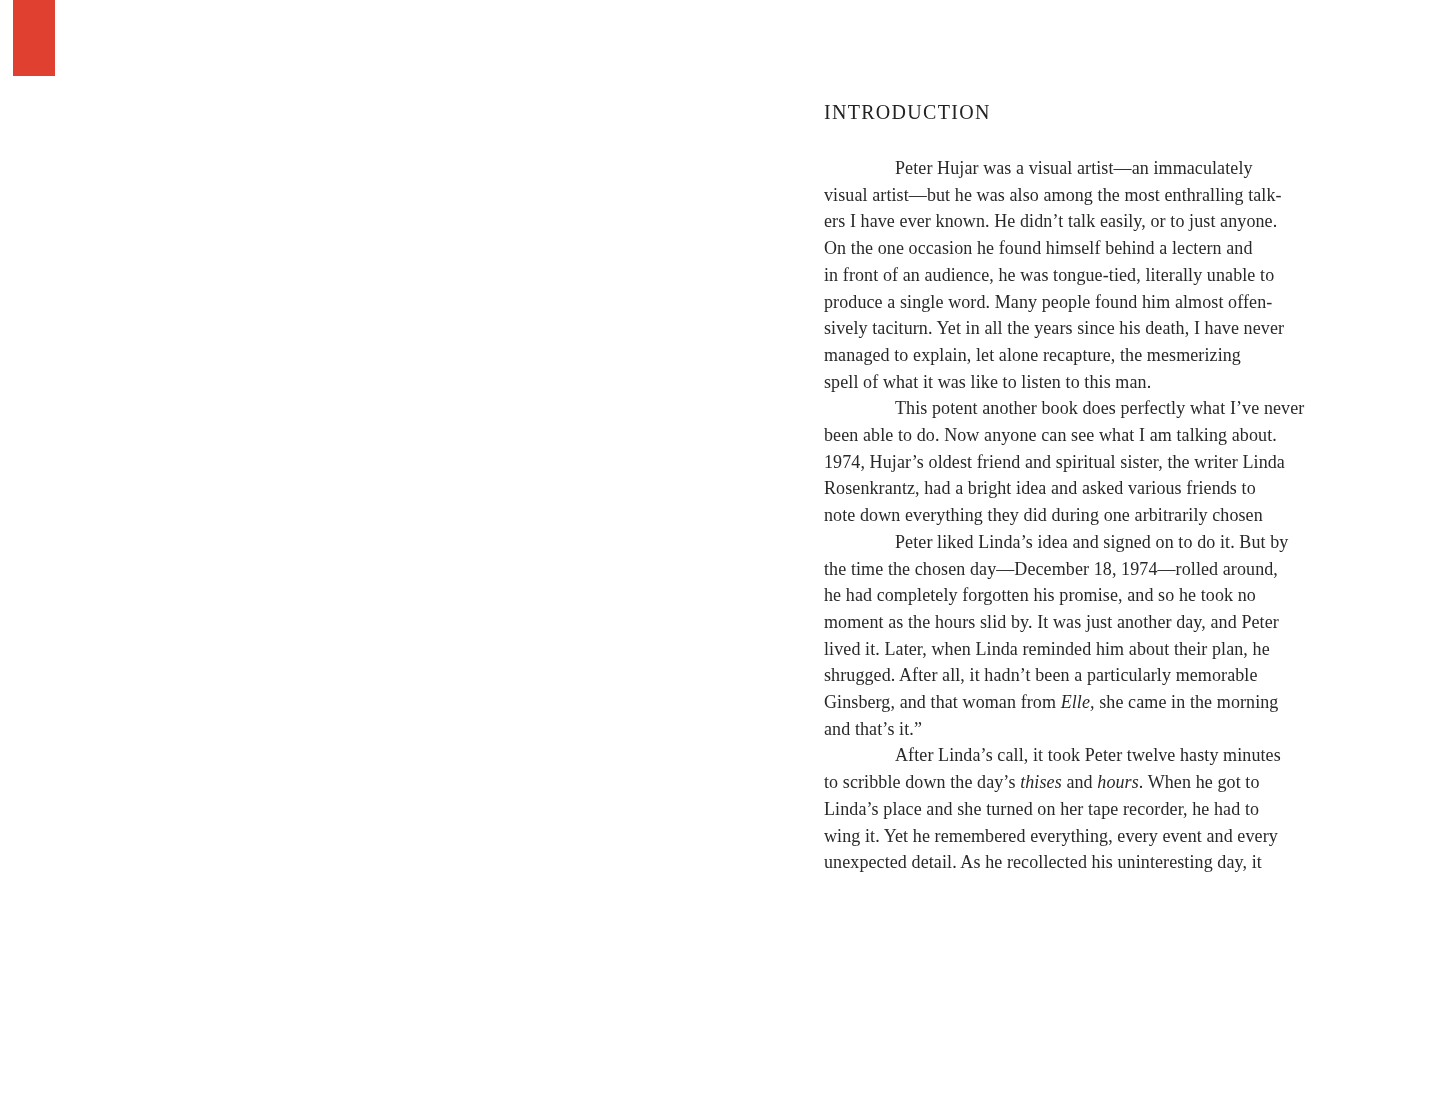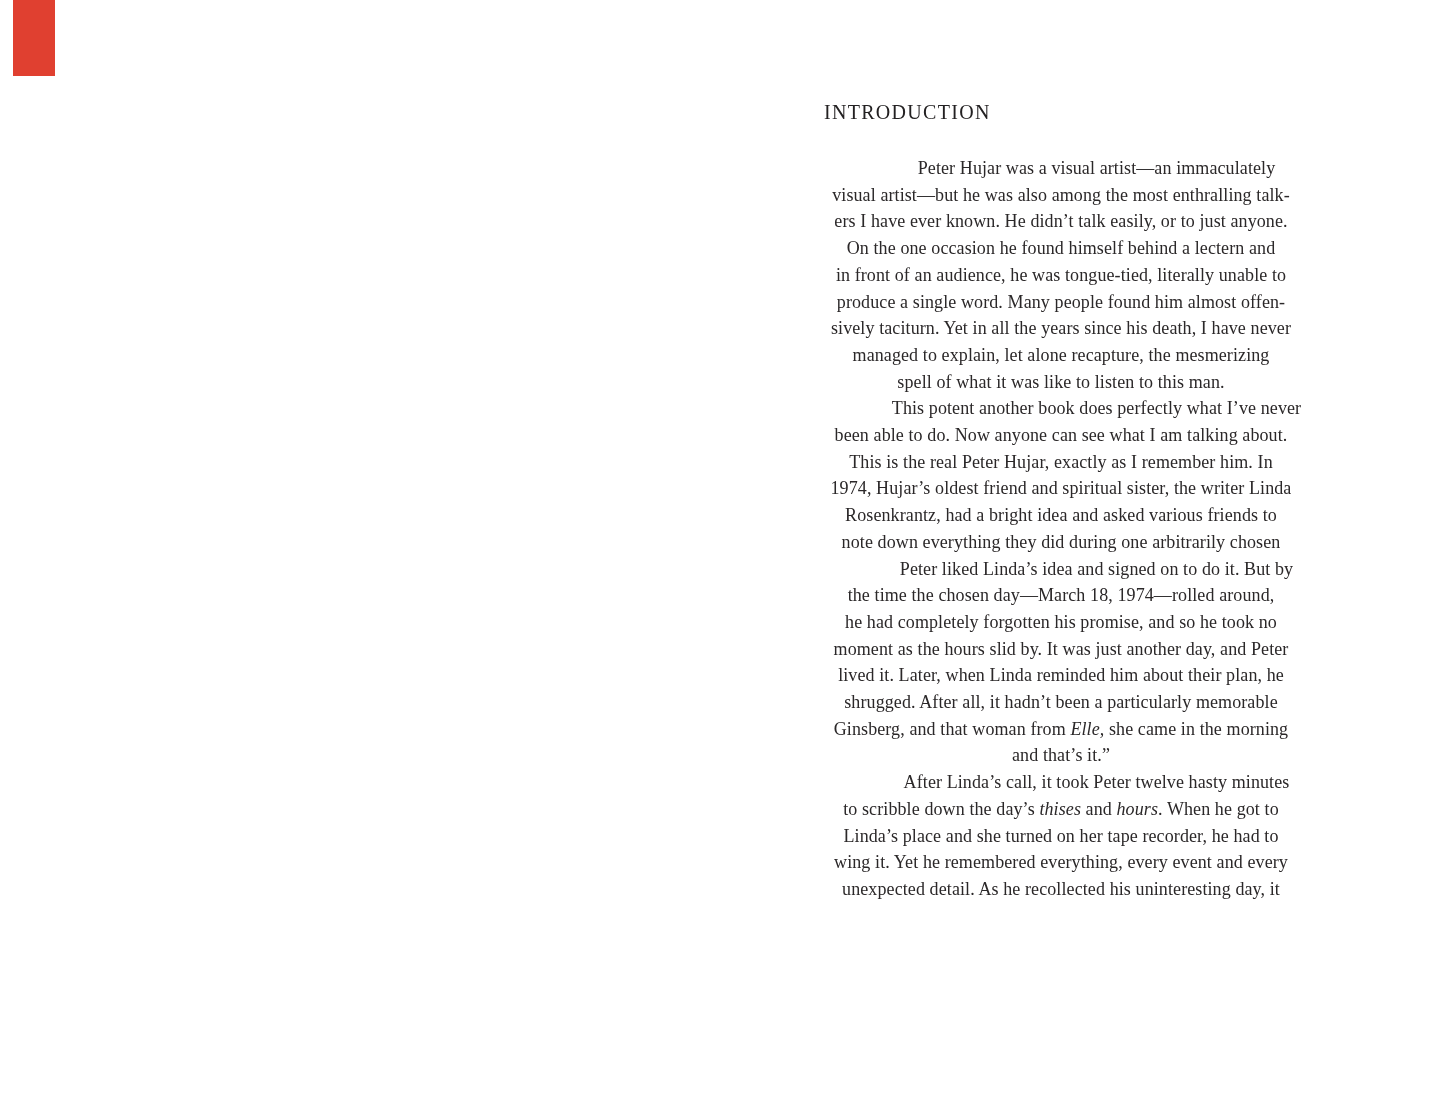--- a/index.html
+++ b/index.html
@@ -4,21 +4,21 @@
 <style>
   html, body { margin: 0; padding: 0; }
   body {
     width: 1445px;
     height: 1101px;
     background: #ffffff;
     position: relative;
     overflow: hidden;
     font-family: "Liberation Serif", serif;
   }
-  .spread { position: absolute; inset: 0; text-align: center; }
+  .spread { position: absolute; inset: 0; }
   .left-page {
     position: absolute; left: 0; top: 0; width: 722px; height: 1101px;
     background: #ffffff;
   }
   .right-page {
     position: absolute; left: 722px; top: 0; width: 723px; height: 1101px;
     background: #ffffff;
   }
   .red-tab {
     position: absolute;
@@ -30,21 +30,21 @@
     position: absolute;
     left: 824px; top: 101px;
     font-size: 20px;
     letter-spacing: 1.3px;
     color: #232122;
     font-weight: normal;
     margin: 0;
   }
   .body-text {
     position: absolute;
-    left: 796px; top: 155px;
+    left: 824px; top: 155px;
     width: 530px;
     font-size: 18px;
     line-height: 26.7px;
     color: #2b2829;
     letter-spacing: 0.1px;
   }
   .paragraph { margin: 0; padding: 0; }
   .line { white-space: nowrap; }
   .line.indent { padding-left: 71px; }
   .italic { font-style: italic; }
@@ -66,28 +66,27 @@
         <div class="line"><span>On the one occasion he found himself behind a lectern and</span></div>
         <div class="line"><span>in front of an audience, he was tongue-tied, literally unable to</span></div>
         <div class="line"><span>produce a single word. Many people found him almost offen-</span></div>
         <div class="line"><span>sively taciturn. Yet in all the years since his death, I have never</span></div>
         <div class="line"><span>managed to explain, let alone recapture, the mesmerizing</span></div>
         <div class="line"><span>spell of what it was like to listen to this man.</span></div>
       </div>
       <div class="paragraph">
         <div class="line indent"><span>This potent another book does perfectly what I’ve never</span></div>
         <div class="line"><span>been able to do. Now anyone can see what I am talking about.</span></div>
-        <div class="line"><span>This is the real Peter Hujar, exactly as I remember him. In</span></div>
         <div class="line"><span>1974, Hujar’s oldest friend and spiritual sister, the writer Linda</span></div>
         <div class="line"><span>Rosenkrantz, had a bright idea and asked various friends to</span></div>
         <div class="line"><span>note down everything they did during one arbitrarily chosen</span></div>
       </div>
       <div class="paragraph">
         <div class="line indent"><span>Peter liked Linda’s idea and signed on to do it. But by</span></div>
-        <div class="line"><span>the time the chosen day—March 18, 1974—rolled around,</span></div>
+        <div class="line"><span>the time the chosen day—December 18, 1974—rolled around,</span></div>
         <div class="line"><span>he had completely forgotten his promise, and so he took no</span></div>
         <div class="line"><span>moment as the hours slid by. It was just another day, and Peter</span></div>
         <div class="line"><span>lived it. Later, when Linda reminded him about their plan, he</span></div>
         <div class="line"><span>shrugged. After all, it hadn’t been a particularly memorable</span></div>
         <div class="line"><span>Ginsberg, and that woman from </span><span class="italic">Elle,</span><span> she came in the morning</span></div>
         <div class="line"><span>and that’s it.”</span></div>
       </div>
       <div class="paragraph">
         <div class="line indent"><span>After Linda’s call, it took Peter twelve hasty minutes</span></div>
         <div class="line"><span>to scribble down the day’s </span><span class="italic">thises</span><span> and </span><span class="italic">hours</span><span>. When he got to</span></div>

